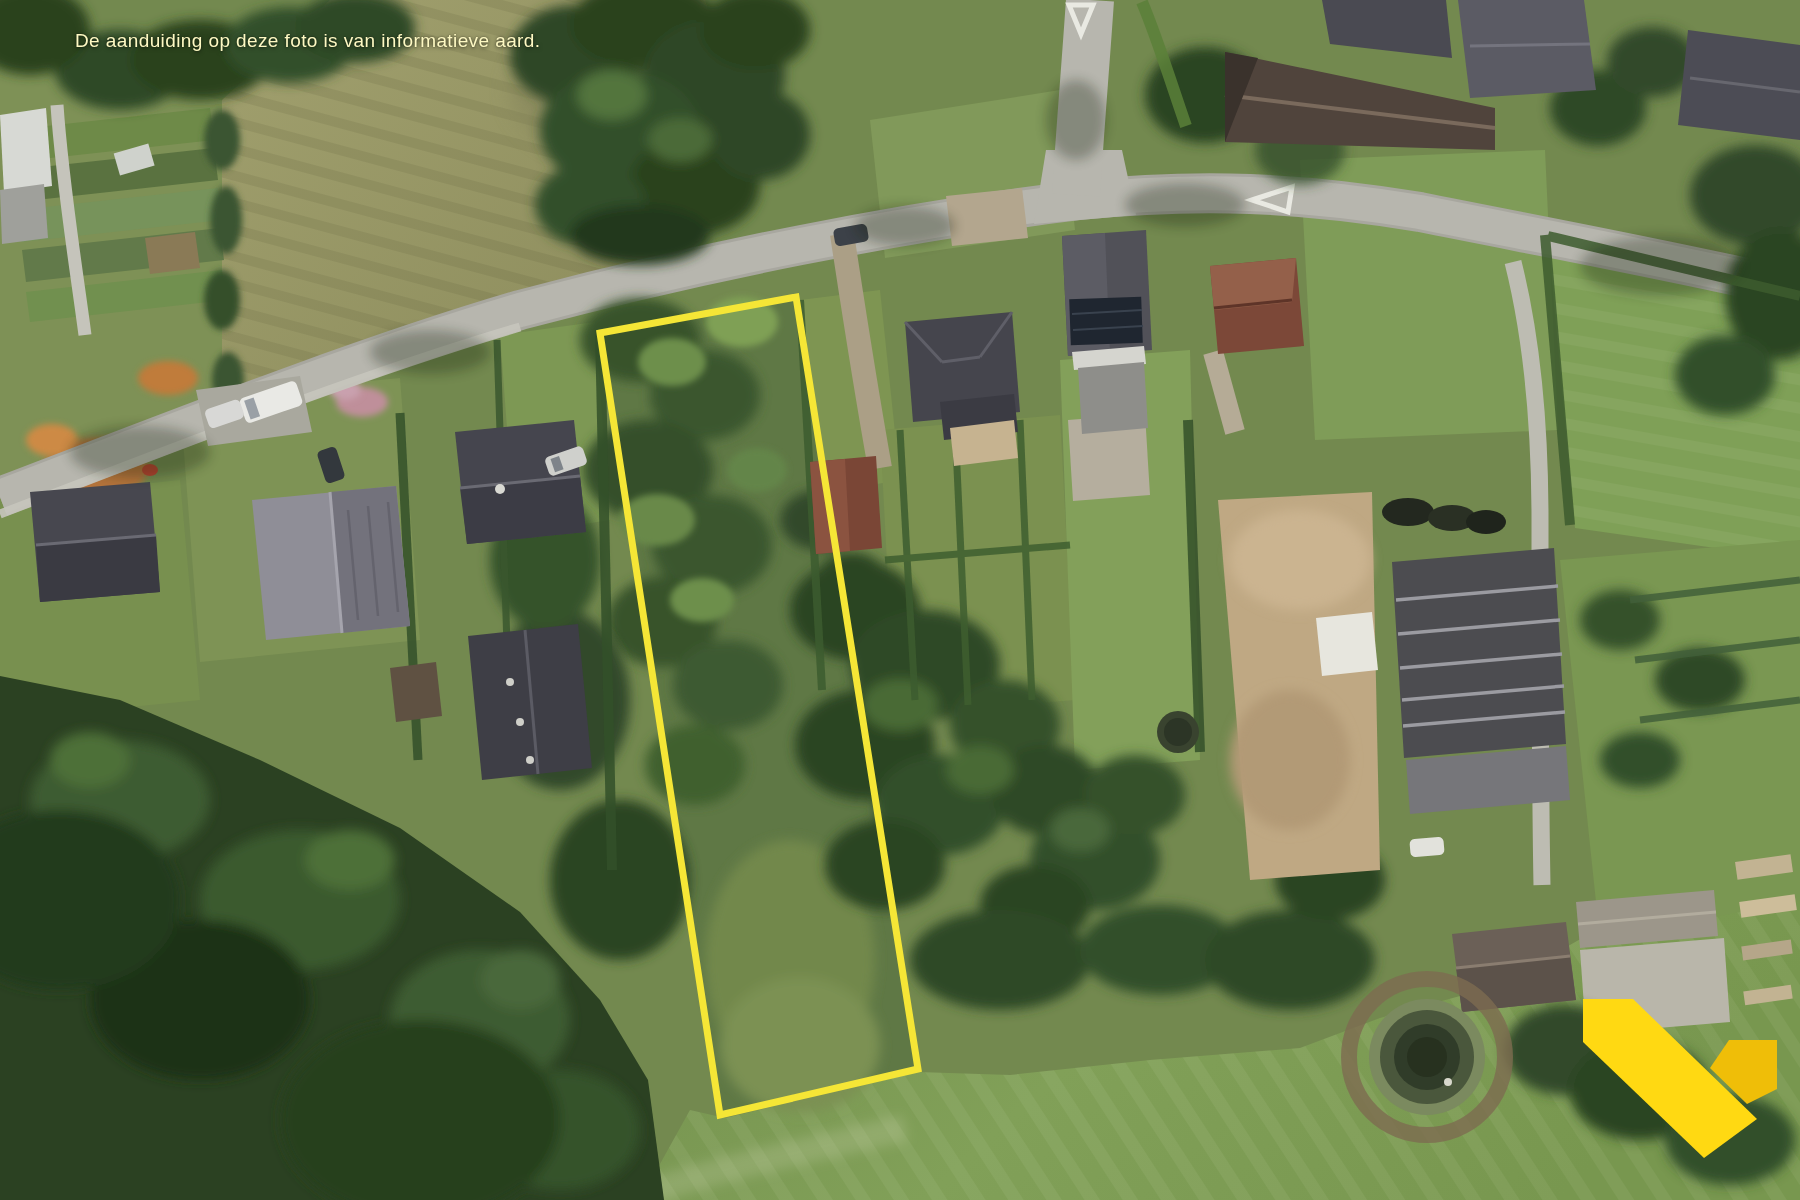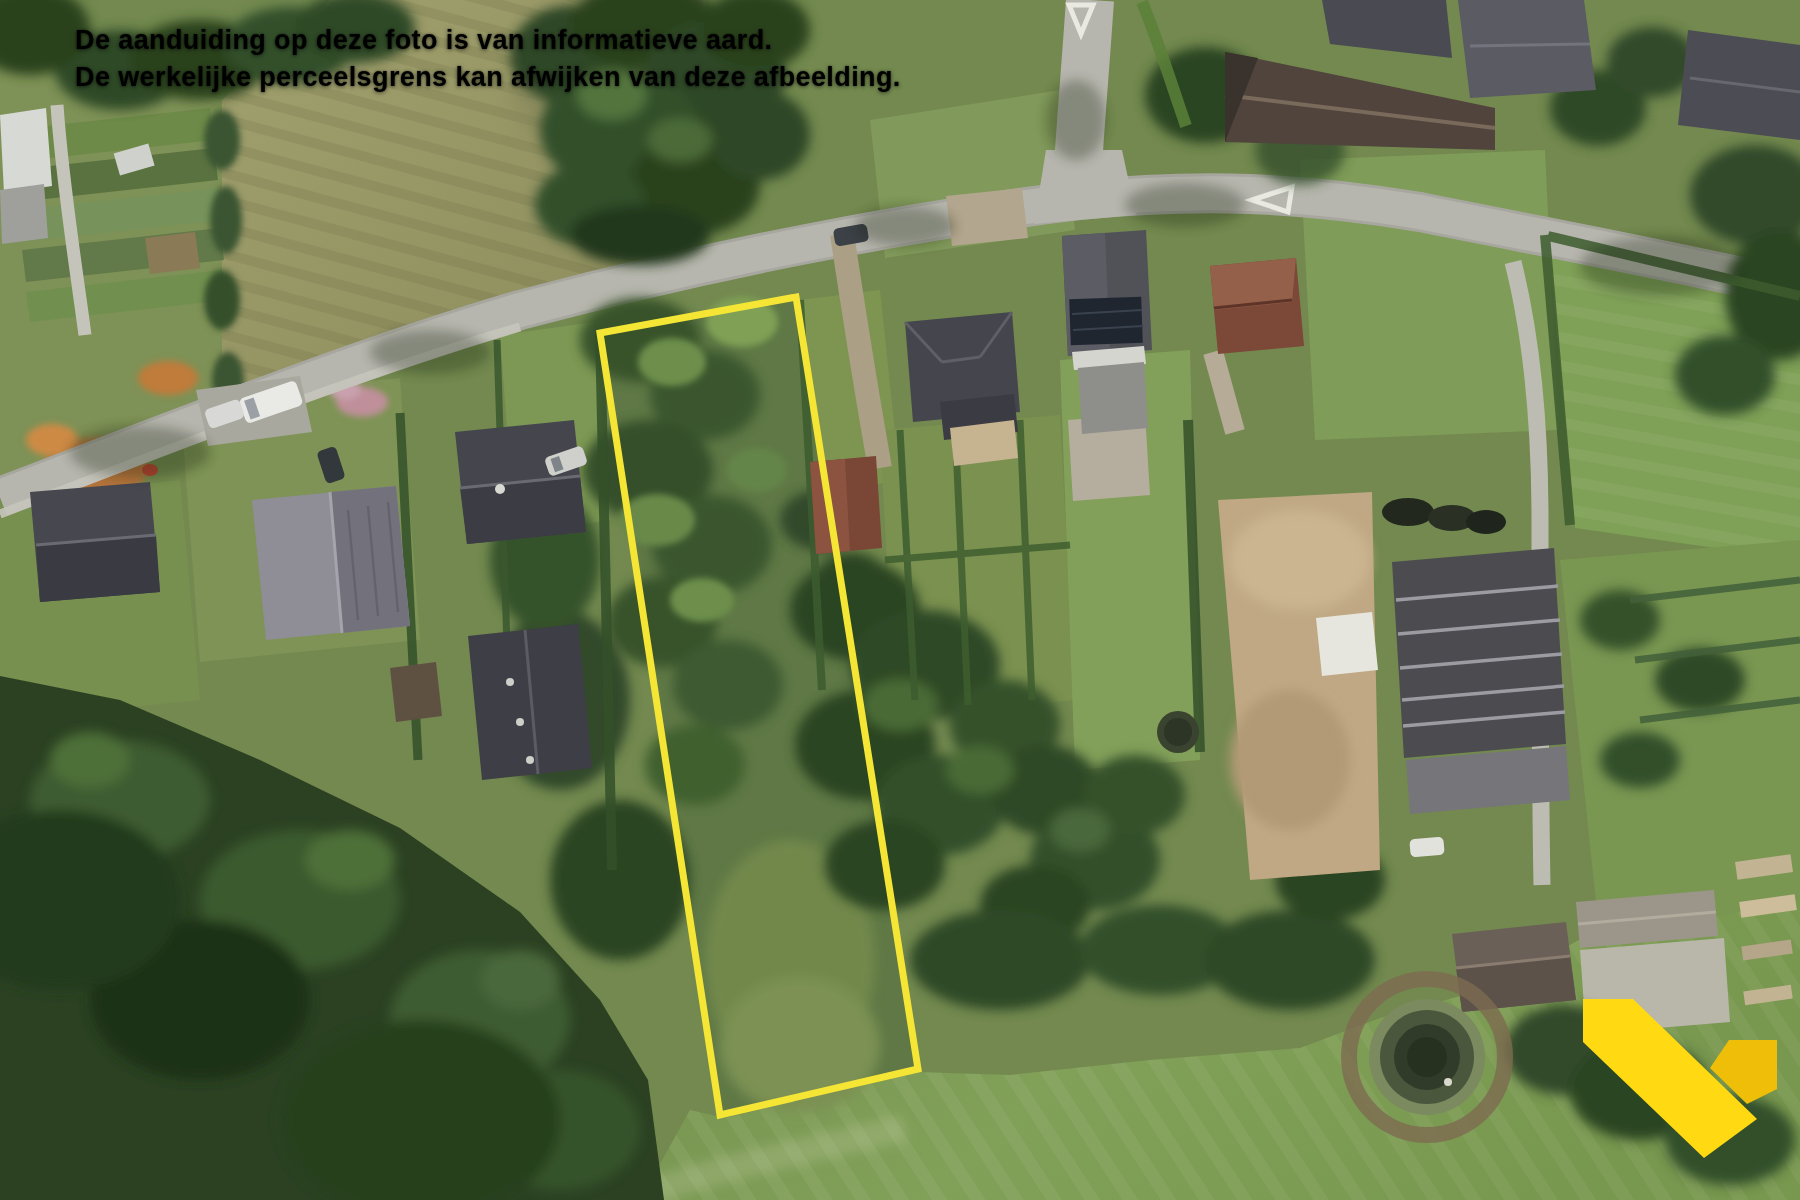--- a/index.html
+++ b/index.html
@@ -1,20 +1,20 @@
 <!DOCTYPE html>
 <html><head>
 <meta charset="utf-8">
 <style>
   html,body{margin:0;padding:0;background:#222;}
   .stage{position:relative;width:1800px;height:1200px;overflow:hidden;background:#6f874d;
          font-family:"Liberation Sans",sans-serif;}
   .stage svg.scene{position:absolute;inset:0;display:block;}
-  .disclaimer{position:absolute;left:75px;top:22px;color:#000000;font-size:27px;line-height:37px;
-              font-weight:700;letter-spacing:.4px;
+  .disclaimer{position:absolute;left:75px;top:22px;color:#fef9c3;font-size:19px;line-height:37px;
+              font-weight:400;letter-spacing:.4px;
               text-shadow:0 1px 4px rgba(0,0,0,.55),0 0 2px rgba(0,0,0,.4);}
   .logo-svg{position:absolute;inset:0;pointer-events:none;}
 </style>
 </head>
 <body>
 
 <div class="stage">
 <svg class="scene" viewBox="0 0 1800 1200" width="1800" height="1200">
   <defs>
     <filter id="b3" x="-40%" y="-40%" width="180%" height="180%">
@@ -387,20 +387,19 @@
     <ellipse cx="1076" cy="120" rx="30" ry="40" fill="#16230f"></ellipse>
   </g>
 
   <g>
     <polygon fill="none" stroke-linejoin="miter" points="600,333 796,297 918,1069 720,1115" stroke="#F5E636" stroke-width="7"></polygon>
   </g>
 </svg>
 
 <div class="disclaimer">
   <div>De aanduiding op deze foto is van informatieve aard.</div>
-  <div>De werkelijke perceelsgrens kan afwijken van deze afbeelding.</div>
 </div>
 
 <svg class="logo-svg" viewBox="0 0 1800 1200" width="1800" height="1200">
   <polygon points="1583,999 1633,999 1757,1119 1704,1158 1583,1042" fill="#FFD912"></polygon>
   <polygon points="1729,1040 1777,1040 1777,1089 1747,1104 1710,1068" fill="#EFBE08"></polygon>
 </svg>
 </div>
 
 </body></html>

